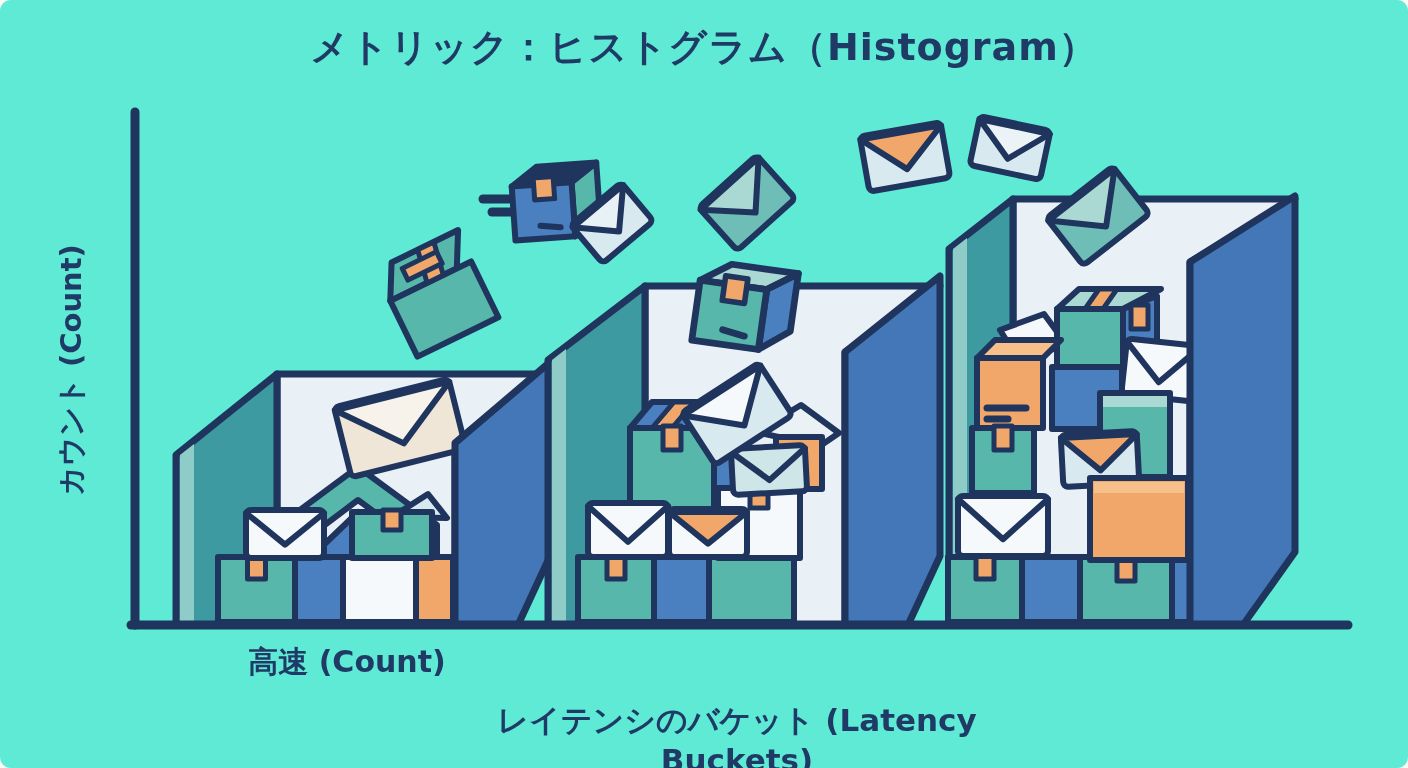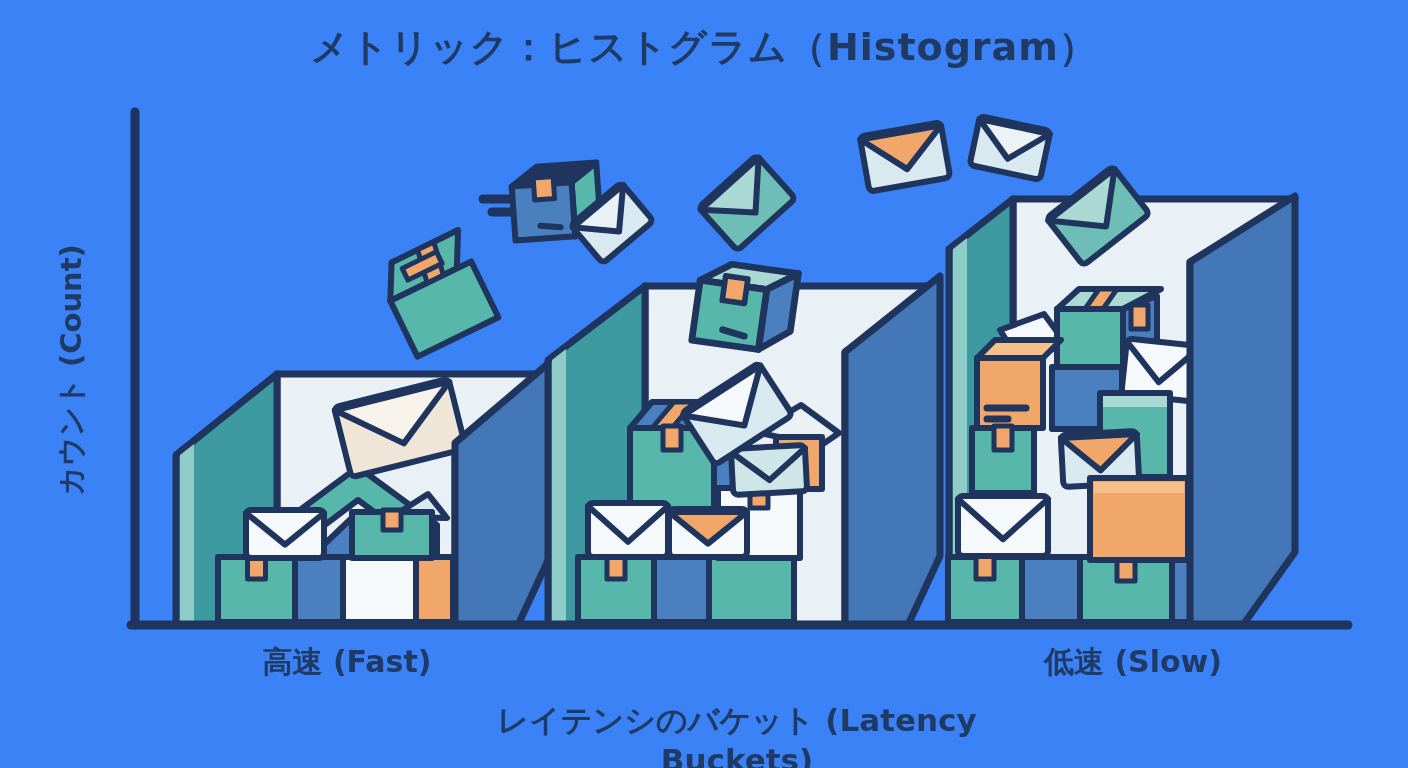--- a/index.html
+++ b/index.html
@@ -4,23 +4,24 @@
 <style>
   html,body{margin:0;padding:0;}
   body{
     background:#fbf9f4;
     font-family:"DejaVu Sans","Liberation Sans",sans-serif;
   }
   .stage{
     position:relative;
     width:1408px;height:768px;
     overflow:hidden;
-    background:#3b82f6;
+    background:#5eead4;
     color:#203a66;
     margin:0 auto;
+    border-radius:11px;
   }
   .stage svg{position:absolute;left:0;top:0;}
   .title{
     position:absolute;left:0;right:0;top:22px;
     text-align:center;
     font-size:38px;font-weight:700;letter-spacing:1px;
   }
   .ylabel{
     position:absolute;left:-108px;top:350px;width:360px;height:40px;
     text-align:center;font-size:29px;font-weight:700;
@@ -211,16 +212,15 @@
           <line x1="-10" y1="21" x2="10" y2="24" stroke="#1f355e" stroke-width="6" stroke-linecap="round"></line>
         </g>
       </g>
       <g>
         <line x1="135" y1="112" x2="135" y2="625" stroke="#1f355e" stroke-width="9" stroke-linecap="round"></line>
         <line x1="131" y1="625" x2="1348" y2="625" stroke="#1f355e" stroke-width="9" stroke-linecap="round"></line>
       </g>
     </svg>
   <div class="title">メトリック：ヒストグラム（Histogram）</div>
   <div class="ylabel">カウント (Count)</div>
-  <div class="tick tick-0">高速 (Fast)</div>
-  <div class="tick tick-2">低速 (Slow)</div>
+  <div class="tick tick-0">高速 (Count)</div>
   <div class="xlabel">レイテンシのバケット (Latency Buckets)</div>
 </div>
 
 </body></html>

